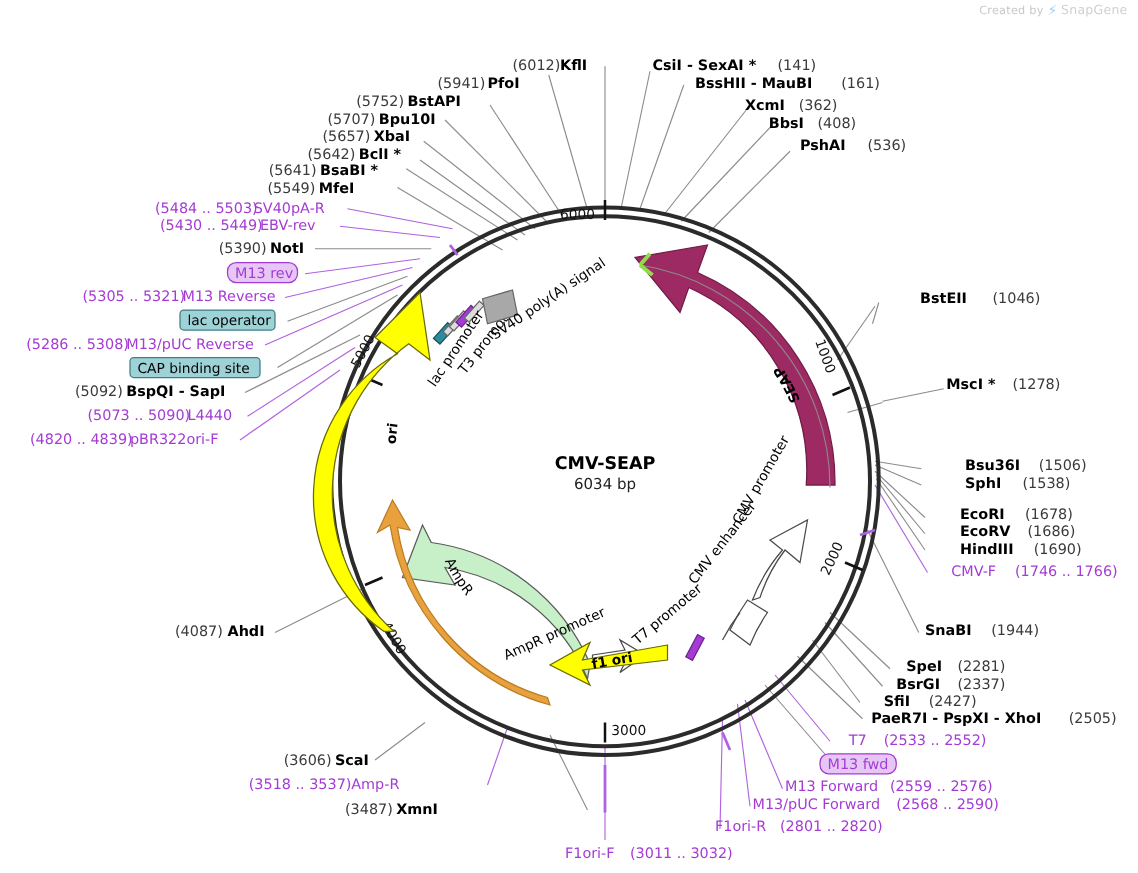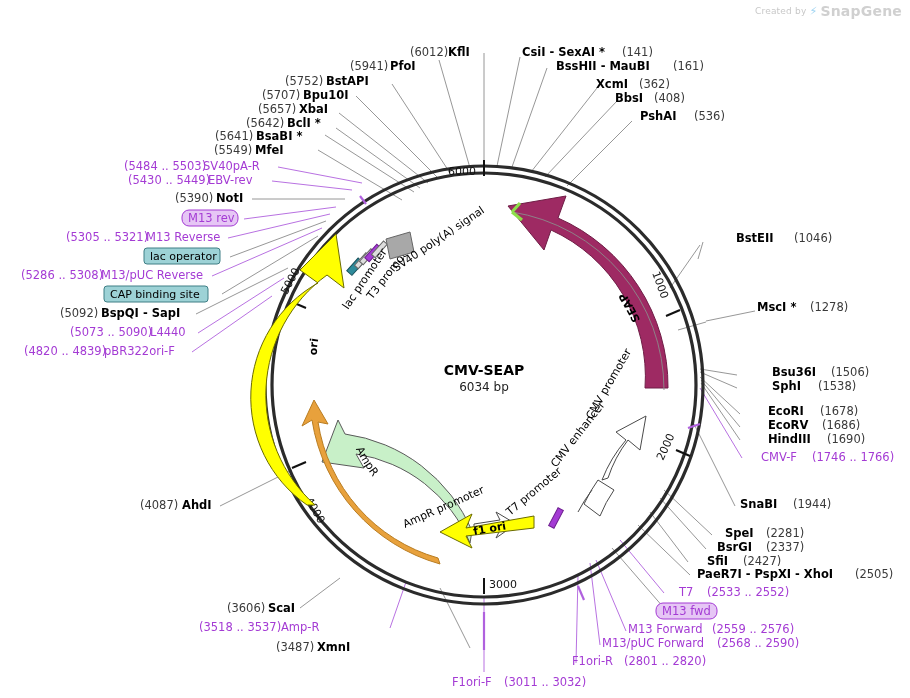--- a/index.html
+++ b/index.html
@@ -9,21 +9,21 @@
     font-family:"DejaVu Sans","Liberation Sans",sans-serif;
     -webkit-font-smoothing:antialiased;
   }
   #map{position:absolute;left:0;top:0;width:910px;height:698px;}
   .wm{
     position:absolute;right:8px;top:3px;font-size:9px;color:#c8c8c8;
     font-family:"DejaVu Sans","Liberation Sans",sans-serif;
     display:flex;align-items:center;gap:3px;letter-spacing:.2px;
   }
   .wm .bolt{color:#9fd4f2;font-size:11px;line-height:1;}
-  .wm .sg{color:#d0d0d0;font-weight:700;font-size:14px;}
+  .wm .sg{color:#d0d0d0;font-weight:400;font-size:10px;}
   text{font-family:"DejaVu Sans","Liberation Sans",sans-serif;}
   .enz{font-size:11.5px;font-weight:bold;fill:#000;}
   .pos{font-size:11.5px;fill:#3a3a3a;}
   .prm{font-size:11.5px;fill:#a43bd4;}
   .feat{font-size:11px;fill:#000;}
   .center-name{font-size:14px;font-weight:bold;fill:#000;}
   .center-bp{font-size:12px;fill:#222;}
   .tick-lbl{font-size:11px;fill:#111;}
   .lead{stroke:#8b8b8b;stroke-width:.9;fill:none;}
   .lead-p{stroke:#b061de;stroke-width:.9;fill:none;}

